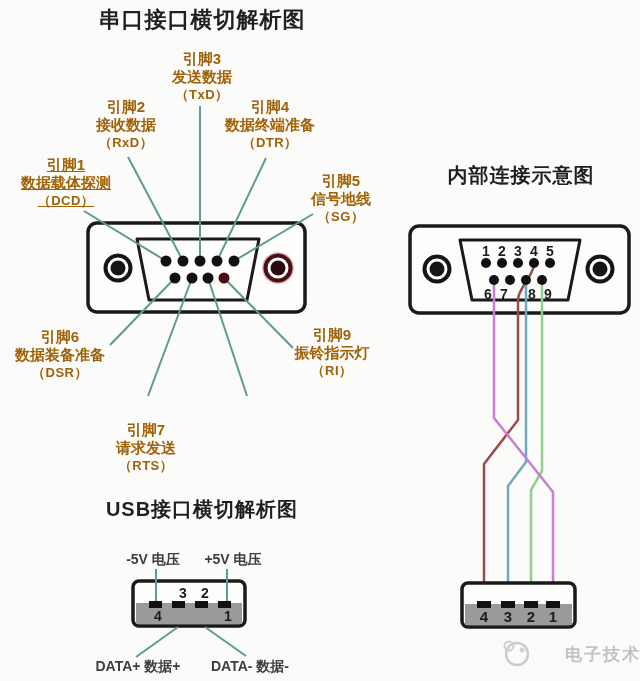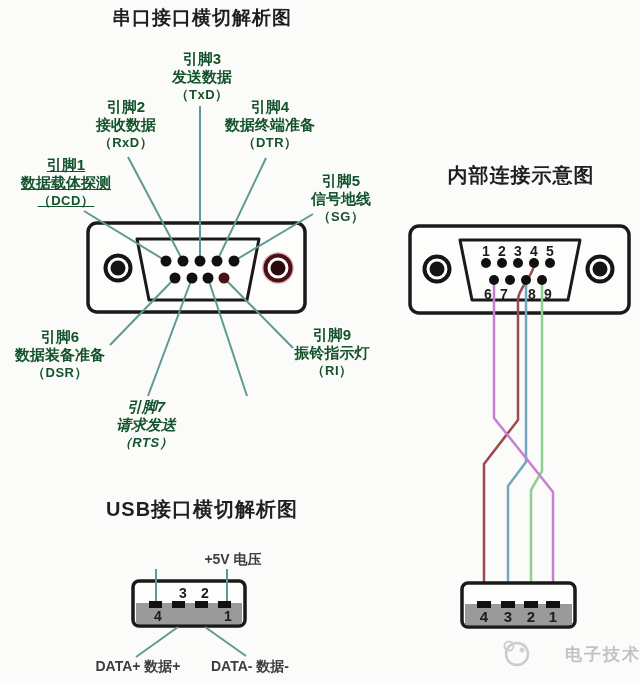--- a/index.html
+++ b/index.html
@@ -18,21 +18,21 @@
     font-size:20px;
     letter-spacing:1px;
     text-align:center;
     white-space:nowrap;
   }
   .pin-lbl{
     position:absolute;
     width:130px;
     text-align:center;
     font-weight:bold;
-    color:#14532d;
+    color:#a16207;
     font-size:15px;
     line-height:18px;
     white-space:nowrap;
   }
   .pin-lbl .code{font-size:13px;letter-spacing:0.5px;}
   .usb-lbl{
     position:absolute;
     width:120px;
     text-align:center;
     font-weight:bold;
@@ -174,21 +174,21 @@
       </g>
     </g>
 
     <g>
       <circle cx="517" cy="654" r="11" fill="none" stroke="#cccccc" stroke-width="2.5"></circle>
       <circle cx="509" cy="646" r="4.5" fill="none" stroke="#cfcfcf" stroke-width="2"></circle>
       <circle cx="522" cy="650" r="2.5" fill="#d2d2d2"></circle>
     </g>
   </svg>
 
-  <div class="title" style="left:98px;top:5px;width:208px;font-size:19px;">串口接口横切解析图</div>
+  <div class="title" style="left:98px;top:5px;width:208px;font-size:22px;">串口接口横切解析图</div>
   <div class="title" style="left:104px;top:496px;width:196px;">USB接口横切解析图</div>
   <div class="title" style="left:446px;top:162px;width:150px;">内部连接示意图</div>
 
   <div class="pin-lbl" style="left:1px;top:156px;text-decoration:underline;">
     <div>引脚1</div>
     <div>数据载体探测</div>
     <div class="code">（DCD）</div>
   </div>
   <div class="pin-lbl" style="left:61px;top:98px;">
     <div>引脚2</div>
@@ -208,30 +208,31 @@
   <div class="pin-lbl" style="left:276px;top:172px;">
     <div>引脚5</div>
     <div>信号地线</div>
     <div class="code">（SG）</div>
   </div>
   <div class="pin-lbl" style="left:-5px;top:328px;">
     <div>引脚6</div>
     <div>数据装备准备</div>
     <div class="code">（DSR）</div>
   </div>
-  <div class="pin-lbl" style="left:81px;top:398px;font-style:italic;">
+  <div class="pin-lbl" style="left:81px;top:421px;">
     <div>引脚7</div>
     <div>请求发送</div>
     <div class="code">（RTS）</div>
   </div>
   <div class="pin-lbl" style="left:267px;top:326px;">
     <div>引脚9</div>
     <div>振铃指示灯</div>
     <div class="code">（RI）</div>
   </div>
 
+  <div class="usb-lbl" style="left:93px;top:551px;">-5V 电压</div>
   <div class="usb-lbl" style="left:173px;top:551px;">+5V 电压</div>
   <div class="usb-lbl" style="left:78px;top:658px;">DATA+ 数据+</div>
   <div class="usb-lbl" style="left:190px;top:658px;">DATA- 数据-</div>
 
   <div class="watermark-text">电子技术控</div>
 
 </div>
 
 </body></html>

